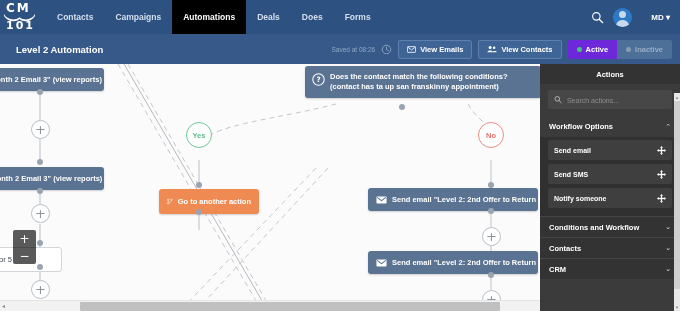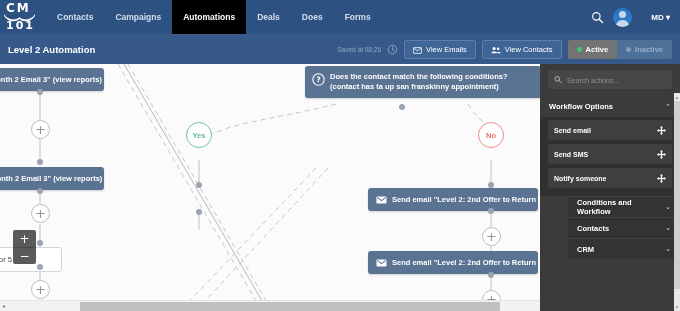--- a/index.html
+++ b/index.html
@@ -57,37 +57,37 @@
     content: ""; position: absolute; left: 3px; top: 12px;
     width: 13px; height: 9px; border-radius: 6px 6px 0 0; background: #c8d9ec;
   }
   .userlabel { color: #ffffff; font-size: 8px; font-weight: bold; cursor: pointer; padding-left: 10px; }
 
   
   .subhead {
     position: absolute; left: 0; top: 34px; width: 680px; height: 30px;
     background: #36598a; display: flex; align-items: center; padding: 0 8px;
   }
-  .page-title { color: #ffffff; font-size: 9.5px; font-weight: bold; margin-left: 0; }
+  .page-title { color: #ffffff; font-size: 9.5px; font-weight: bold; margin-left: 8px; }
   .subhead-right { margin-left: auto; display: flex; align-items: center; gap: 6px; }
   .saved-text { color: #90a8c6; font-size: 6.5px; }
   .clock-ico { width: 11px; height: 11px; cursor: pointer; }
   .btn-outline {
-    display: flex; align-items: flex-end; gap: 4px;
+    display: flex; align-items: center; gap: 4px;
     background: #3f6496; border: 1px solid #5c7fae; border-radius: 2px;
-    padding: 4px 8px; color: #ffffff; font-size: 7.5px; font-weight: normal;
+    padding: 4px 8px; color: #ffffff; font-size: 7.5px; font-weight: bold;
     cursor: pointer; white-space: nowrap;
   }
   .toggle-group { display: flex; border-radius: 2px; overflow: hidden; }
   .tog {
     display: flex; align-items: center; gap: 4px;
     padding: 5px 9px; font-size: 7.5px; font-weight: bold; cursor: pointer;
     white-space: nowrap;
   }
-  .tog.on { background: #737373; color: #ffffff; }
+  .tog.on { background: #6d28d9; color: #ffffff; }
   .tog.off { background: #4d7099; color: #97aec9; }
   .dot { width: 5px; height: 5px; border-radius: 50%; display: inline-block; }
   .dot.green { background: #44c47d; }
   .dot.grey { background: #8a9cb2; }
 
   
   .canvas {
     position: absolute; left: 0; top: 64px; width: 540px; height: 247px;
     background: #fbfbfb; overflow: hidden;
   }
@@ -167,21 +167,21 @@
   .panel-search input {
     background: transparent; border: 0; outline: none; color: #bdbdbd;
     font-size: 7px; font-family: "Liberation Sans", sans-serif; width: 100%;
   }
   .panel-search input::placeholder { color: #8f8f8f; }
   .sect-head {
     display: flex; align-items: center; height: 21px; padding: 0 9px;
     color: #ffffff; font-size: 7.5px; font-weight: bold; cursor: pointer;
   }
   .sect-head.open { background: #3b3b3b; }
-  .sect-head.closed { background: #333333; border-top: 1px solid #444; margin-left: 28px; }
+  .sect-head.closed { background: #333333; border-top: 1px solid #444; }
   .sect-head .chev { margin-left: auto; font-size: 7px; color: #c9c9c9;
     font-family: "DejaVu Sans", sans-serif; }
   .sect-body { background: #303030; padding: 3px 8px 4px 8px; }
   .action-item {
     display: flex; align-items: center; height: 20px; margin-bottom: 4px;
     background: #3f3f3f; border-radius: 2px; padding: 0 6px;
     color: #ffffff; font-size: 7px; font-weight: bold; cursor: pointer;
   }
   .action-item .grab { margin-left: auto; width: 9px; height: 9px; cursor: grab; }
   .panel-scroll {
@@ -362,20 +362,30 @@
       </svg>
       <span>Does the contact match the following conditions? (contact has ta up san franskinny appointment)</span>
     </div>
     <div class="port" style="left:399px; top:40px;"></div>
 
     <div class="branch yes" style="left:186px; top:58px;">
       <span>Yes</span>
     </div>
     <div class="port" style="left:196px; top:118px;"></div>
 
+    <div class="node orange" style="left:159px; top:125px; width:100px;">
+      <svg width="11" height="11" viewBox="0 0 14 14">
+        <circle cx="3" cy="2.6" r="1.9" fill="none" stroke="#ffffff" stroke-width="1.3"></circle>
+        <circle cx="3" cy="11.4" r="1.9" fill="none" stroke="#ffffff" stroke-width="1.3"></circle>
+        <circle cx="11" cy="2.6" r="1.9" fill="none" stroke="#ffffff" stroke-width="1.3"></circle>
+        <path d="M3 4.5 L3 9.5" stroke="#ffffff" stroke-width="1.3"></path>
+        <path d="M11 4.5 C11 8, 7 7.6, 4.9 10.6" stroke="#ffffff" stroke-width="1.3" fill="none"></path>
+      </svg>
+      <span>Go to another action</span>
+    </div>
     <div class="port" style="left:196px; top:145px;"></div>
 
     <div class="branch no" style="left:478px; top:58px;">
       <span>No</span>
     </div>
     <div class="port" style="left:488px; top:118px;"></div>
 
     <div class="node" style="left:368px; top:124px; width:170px;">
       <svg width="11" height="8" viewBox="0 0 14 10" style="flex:0 0 11px;">
         <rect x="0.6" y="0.6" width="12.8" height="8.8" rx="1" fill="#ffffff"></rect>
@@ -401,20 +411,21 @@
         <span>+</span>
       </div>
 
     <div class="hscroll">
       <div class="arrow-l">◂</div>
       <div class="thumb"></div>
     </div>
   </div>
 
   <div class="panel">
+    <div class="panel-head">Actions</div>
 
     <div class="panel-search-wrap">
       <div class="panel-search">
         <svg width="9" height="9" viewBox="0 0 16 16">
           <circle cx="6.6" cy="6.6" r="4.6" fill="none" stroke="#c2c2c2" stroke-width="1.7"></circle>
           <line x1="10.1" y1="10.1" x2="14.6" y2="14.6" stroke="#c2c2c2" stroke-width="1.8" stroke-linecap="round"></line>
         </svg>
         <input type="text" placeholder="Search actions..." style="">
       </div>
     </div>

